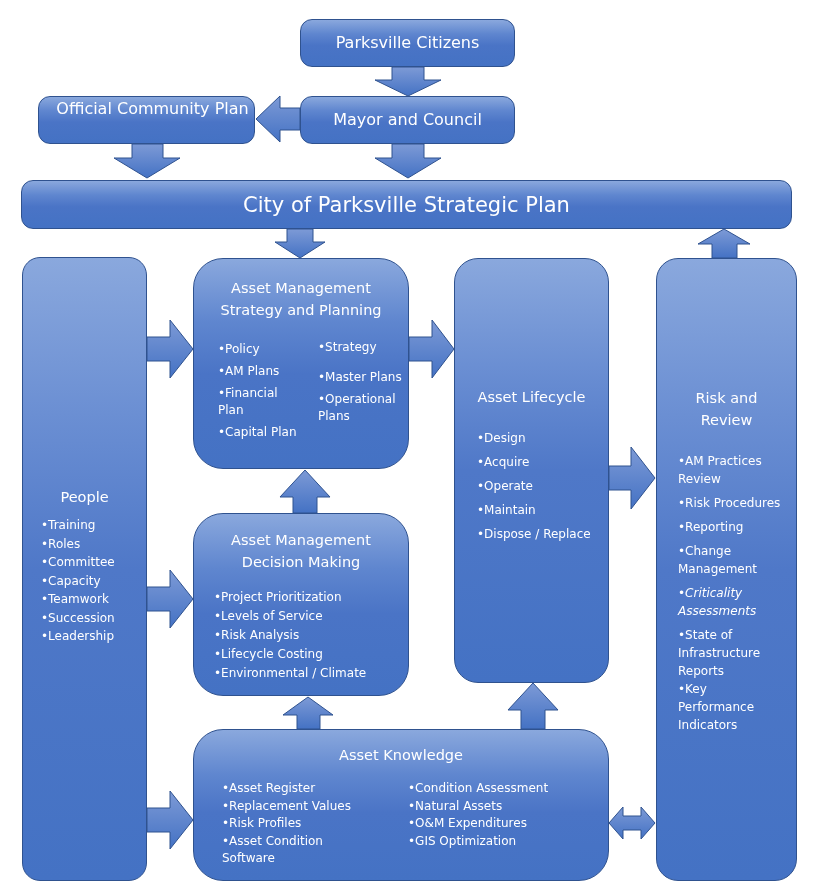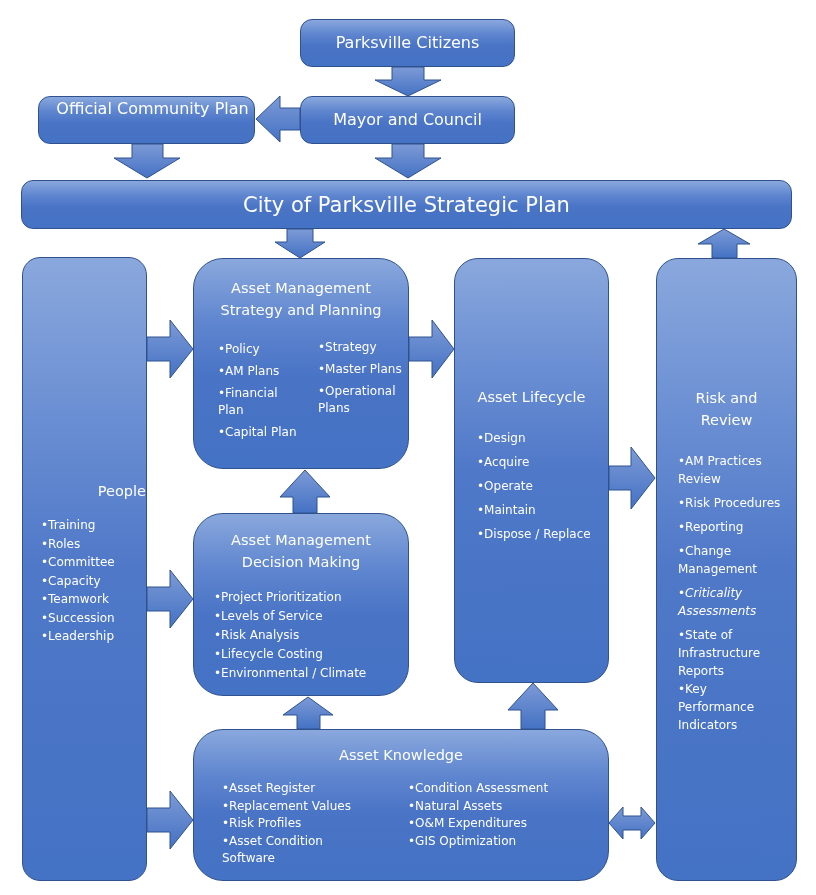--- a/index.html
+++ b/index.html
@@ -75,21 +75,21 @@
 
 <div class="box rect" style="left:38px; top:96px; width:217px; height:48px;">
   <div class="lbl" style="top:2px;margin-left:12px;">Official Community Plan</div>
 </div>
 
 <div class="box rect" style="left:21px; top:180px; width:771px; height:49px;">
   <div class="lbl" style="top:12px; font-size:21px;">City of Parksville Strategic Plan</div>
 </div>
 
 <div class="box tall" style="left:22px; top:257px; width:125px; height:624px; border-radius:18px;">
-  <div class="title" style="top:222px;text-align:right;">People</div>
+  <div class="title" style="top:228px;">People</div>
   <div class="items" style="left:18px; top:258px; line-height:18.5px; font-size:12px;">
     <div>•Training</div>
     <div>•Roles</div>
     <div>•Committee</div>
     <div>•Capacity</div>
     <div>•Teamwork</div>
     <div>•Succession</div>
     <div>•Leadership</div>
   </div>
 </div>
@@ -97,21 +97,21 @@
 <div class="box round" style="left:193px; top:258px; width:216px; height:211px;">
   <div class="title" style="top:18px;">Asset Management</div>
   <div class="title" style="top:40px;">Strategy and Planning</div>
   <div class="items wrap" style="left:24px; top:82px; width:85px; line-height:17px;">
     <div style="margin-bottom:5px;">•Policy</div>
     <div style="margin-bottom:5px;">•AM Plans</div>
     <div style="margin-bottom:5px; width:62px;">•Financial Plan</div>
     <div>•Capital Plan</div>
   </div>
   <div class="items wrap" style="left:124px; top:80px; width:90px; line-height:17px;">
-    <div style="margin-bottom:5px;">•Strategy</div>
+    <div style="margin-bottom:13px;">•Strategy</div>
     <div style="margin-bottom:5px;">•Master Plans</div>
     <div style="width:78px;">•Operational Plans</div>
   </div>
 </div>
 
 <div class="box round" style="left:193px; top:513px; width:216px; height:183px;">
   <div class="title" style="top:15px;">Asset Management</div>
   <div class="title" style="top:37px;">Decision Making</div>
   <div class="items" style="left:20px; top:74px; line-height:19px;">
     <div>•Project Prioritization</div>

